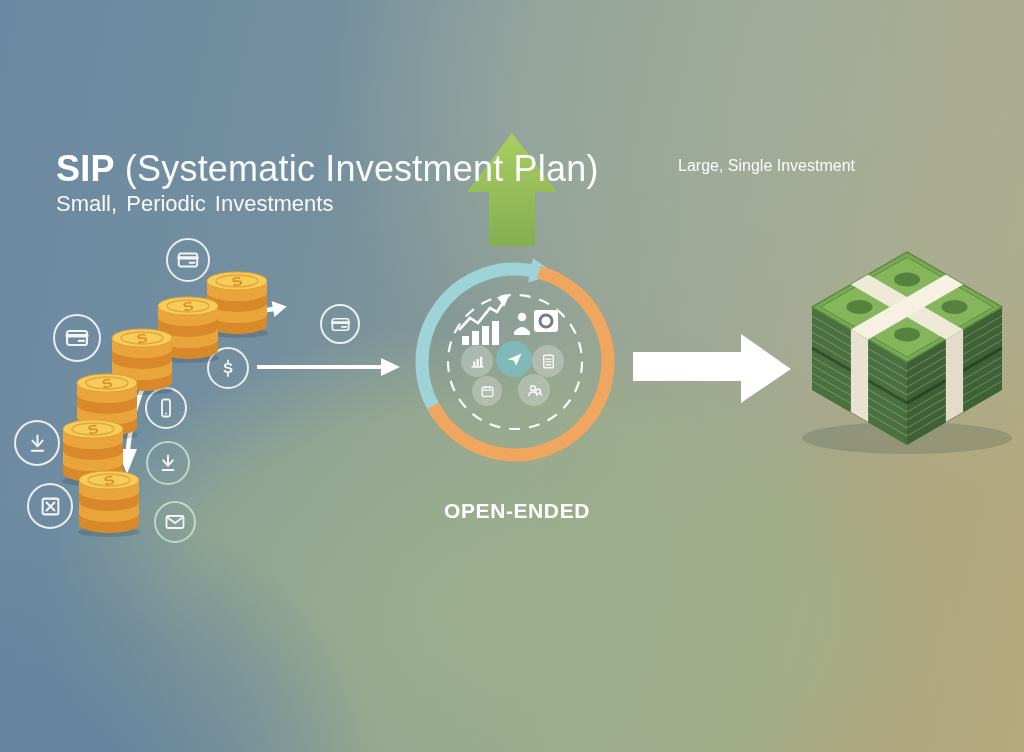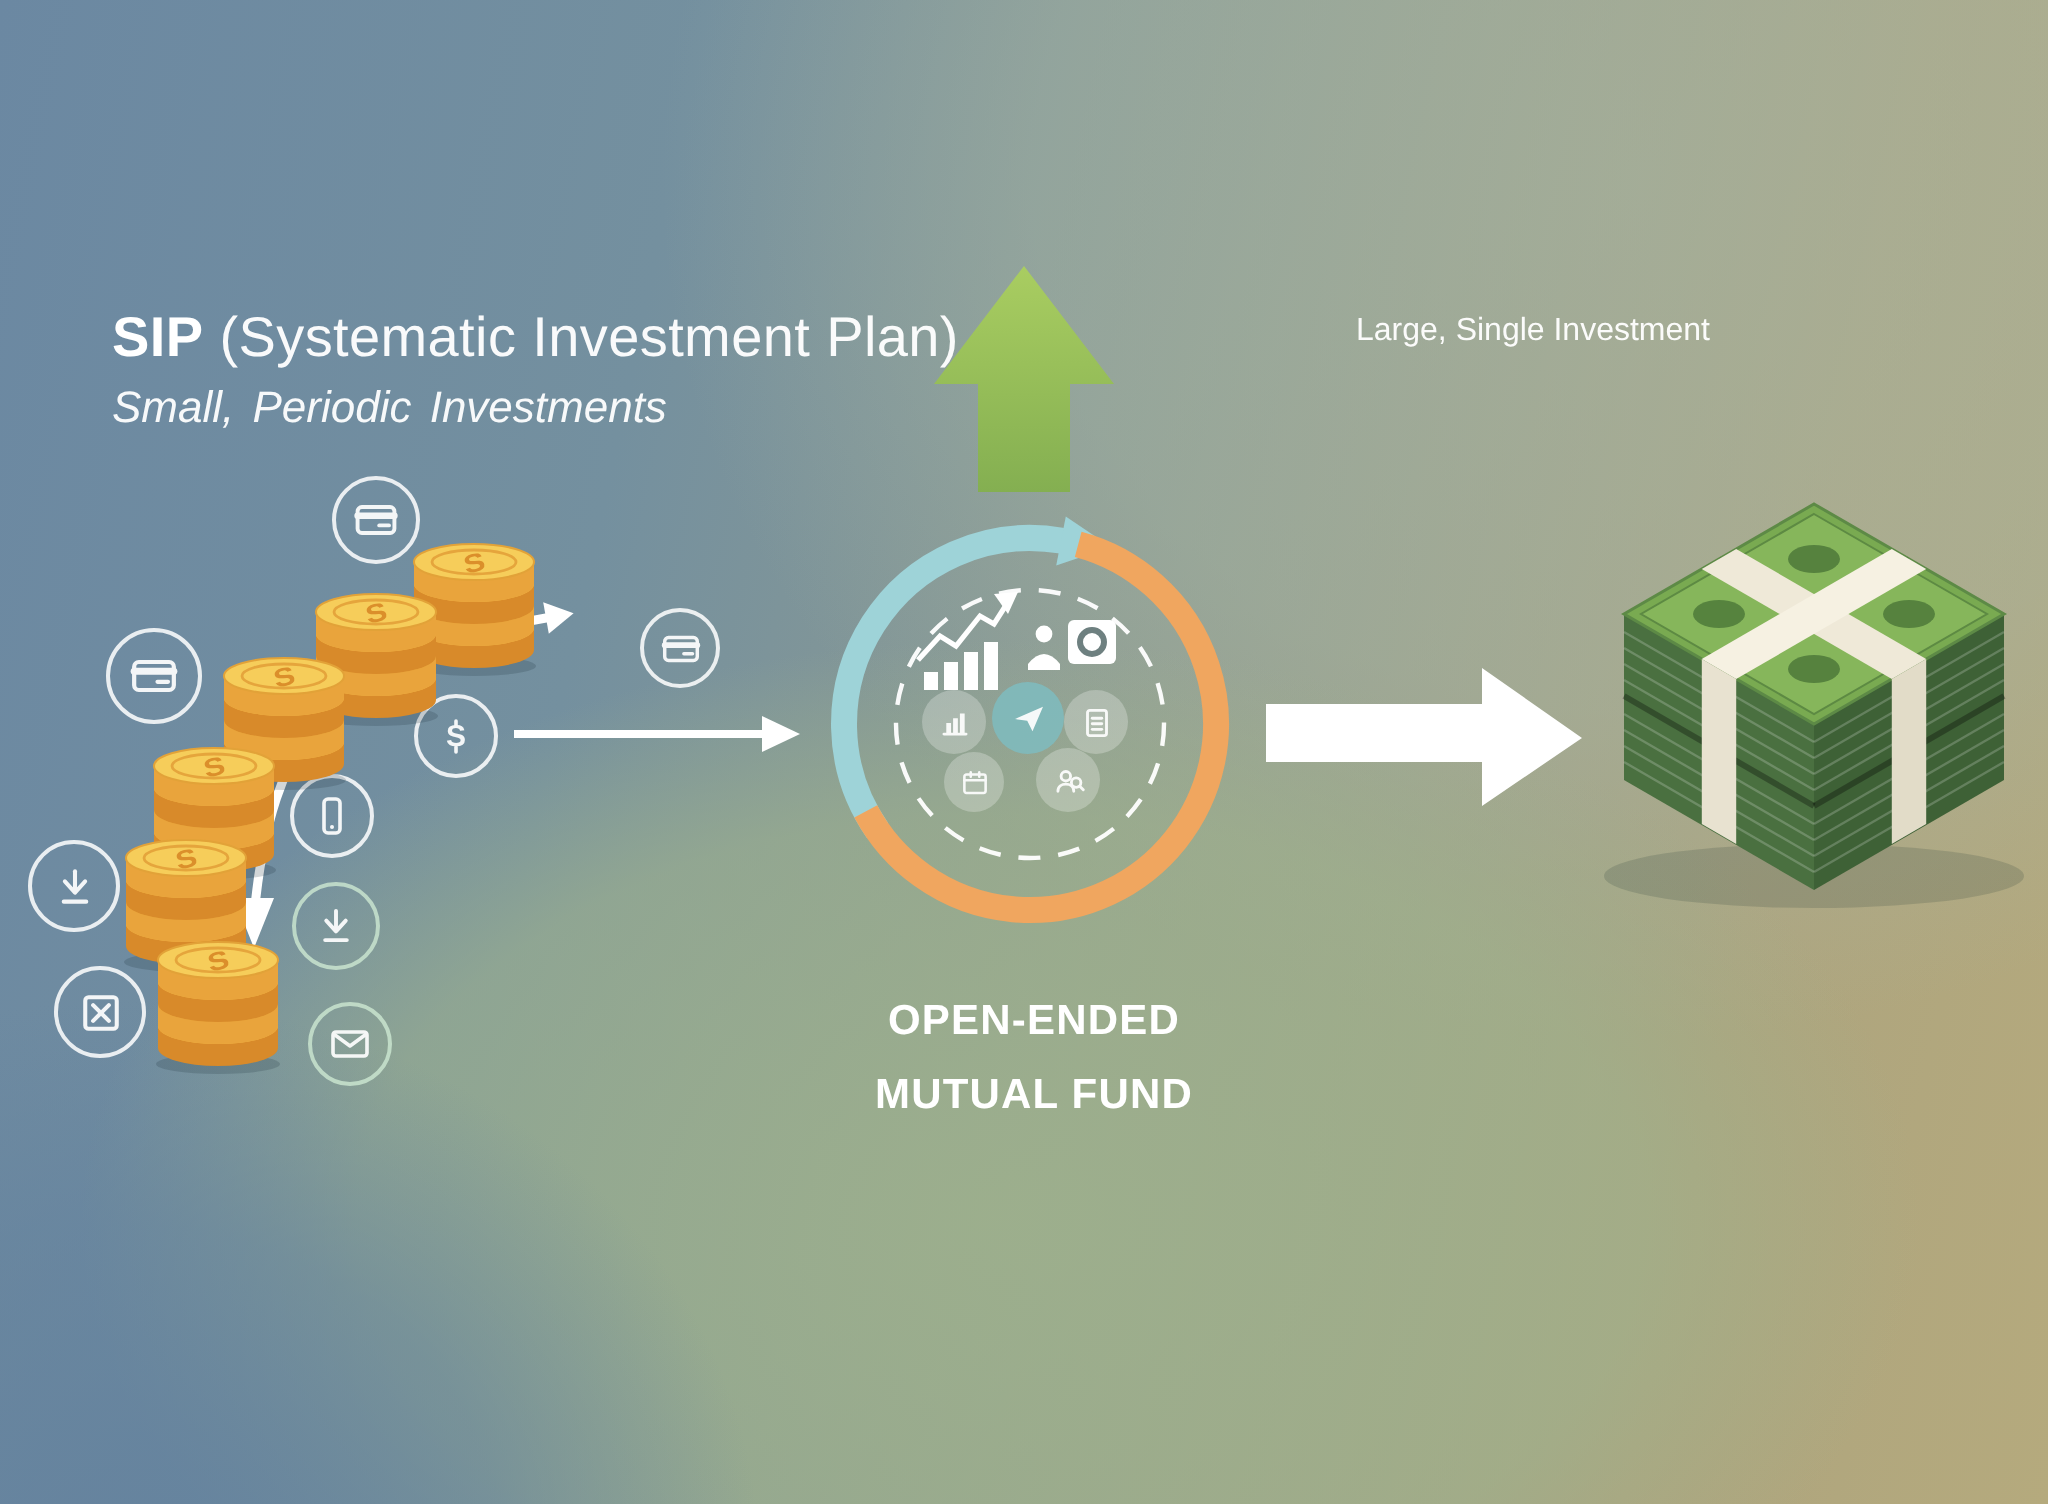--- a/index.html
+++ b/index.html
@@ -11,24 +11,24 @@
   .blob{position:absolute;pointer-events:none;border-radius:50%;}
   #blob-topright{left:330px;top:-340px;width:980px;height:860px;
     background:radial-gradient(closest-side,rgba(166,182,166,.55),rgba(166,182,166,.42) 62%,rgba(166,182,166,0) 100%);}
   #blob-sage{left:40px;top:320px;width:920px;height:580px;
     background:radial-gradient(closest-side,rgba(159,178,140,.85),rgba(159,178,140,.62) 70%,rgba(159,178,140,0) 100%);}
   #blob-bottomleft{left:-260px;top:500px;width:640px;height:560px;
     background:radial-gradient(closest-side,rgba(100,130,158,.9),rgba(100,130,158,.55) 60%,rgba(100,130,158,0) 100%);}
 
   .txt{position:absolute;color:#fff;}
   #sip-block{left:56px;top:153px;}
-  #sip-block .h1{font-size:28px;line-height:32px;letter-spacing:.2px;}
+  #sip-block .h1{font-size:36px;line-height:32px;letter-spacing:.2px;}
   #sip-block .h1 .b{font-weight:700;}
   #sip-block .h1 .r{font-weight:400;opacity:.96;}
-  #sip-block .sub{font-size:22px;font-weight:400;margin-top:6px;opacity:.95;word-spacing:3px;font-style:italic;}
+  #sip-block .sub{font-size:22px;font-weight:400;margin-top:6px;opacity:.95;word-spacing:3px;}
   #lump-block{left:678px;top:148px;}
   #lump-block .h1{font-size:25px;font-weight:600;letter-spacing:.6px;}
   #lump-block .sub{font-size:16px;font-weight:400;margin-top:9px;opacity:.96;}
   #fund-label{left:337px;top:492px;width:360px;text-align:center;
     font-size:21px;font-weight:700;line-height:37px;letter-spacing:.6px;}
 
   svg.layer{position:absolute;left:0;top:0;pointer-events:none;}
 
   .badge{position:absolute;border-radius:50%;display:flex;align-items:center;justify-content:center;box-sizing:border-box;}
   .badge.outline{border:2px solid rgba(255,255,255,.85);}
@@ -155,21 +155,20 @@
     <div class="h1"><span class="b">SIP</span><span class="r"> (Systematic Investment Plan)</span></div>
     <div class="sub">Small, Periodic Investments</div>
   </div>
 
   <div class="txt" id="lump-block">
     <div class="sub">Large, Single Investment</div>
   </div>
 
   <div class="txt" id="fund-label">
     <div>OPEN-ENDED</div>
-    <div>MUTUAL FUND</div>
   </div>
 
   <div id="accent-dot" style="left:163px;top:313px;"></div>
 
   <div id="decor-root">
       <div class="badge outline" style="left: 166px; top: 238px; height: 44px; width: 44px;">
         <svg viewBox="0 0 24 24" width="26" height="26" fill="none" stroke="#fff" stroke-width="1.8" stroke-linecap="round" stroke-linejoin="round">
           <rect x="3.5" y="6" width="17" height="12" rx="2"></rect>
           <line x1="3.5" y1="10" x2="20.5" y2="10" stroke-width="3"></line>
           <line x1="13.5" y1="14.5" x2="18" y2="14.5"></line>

